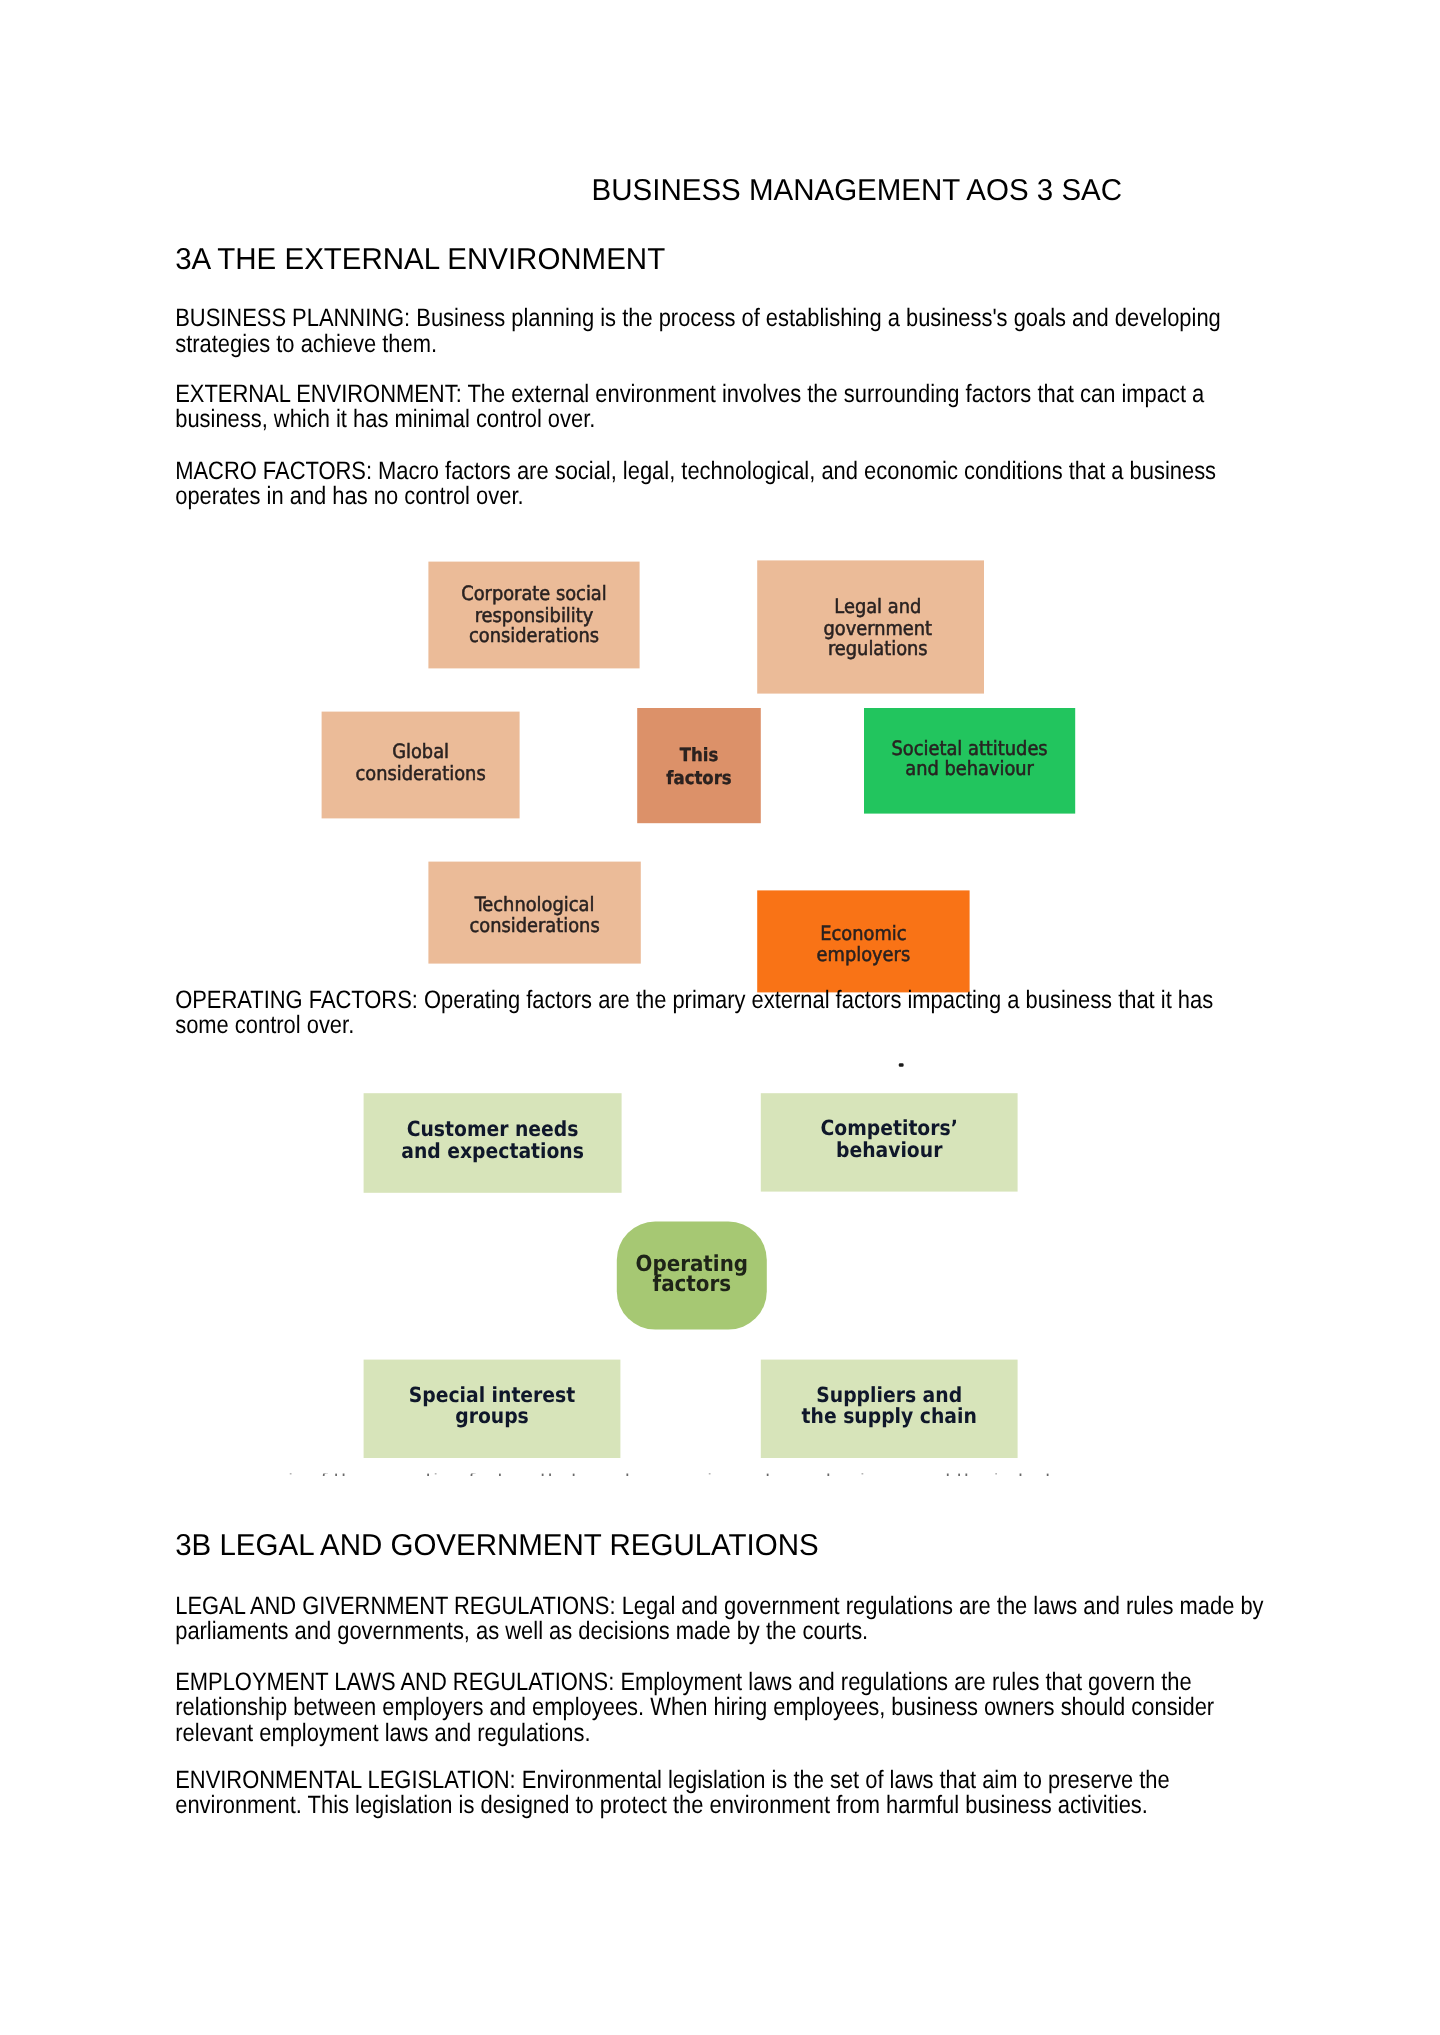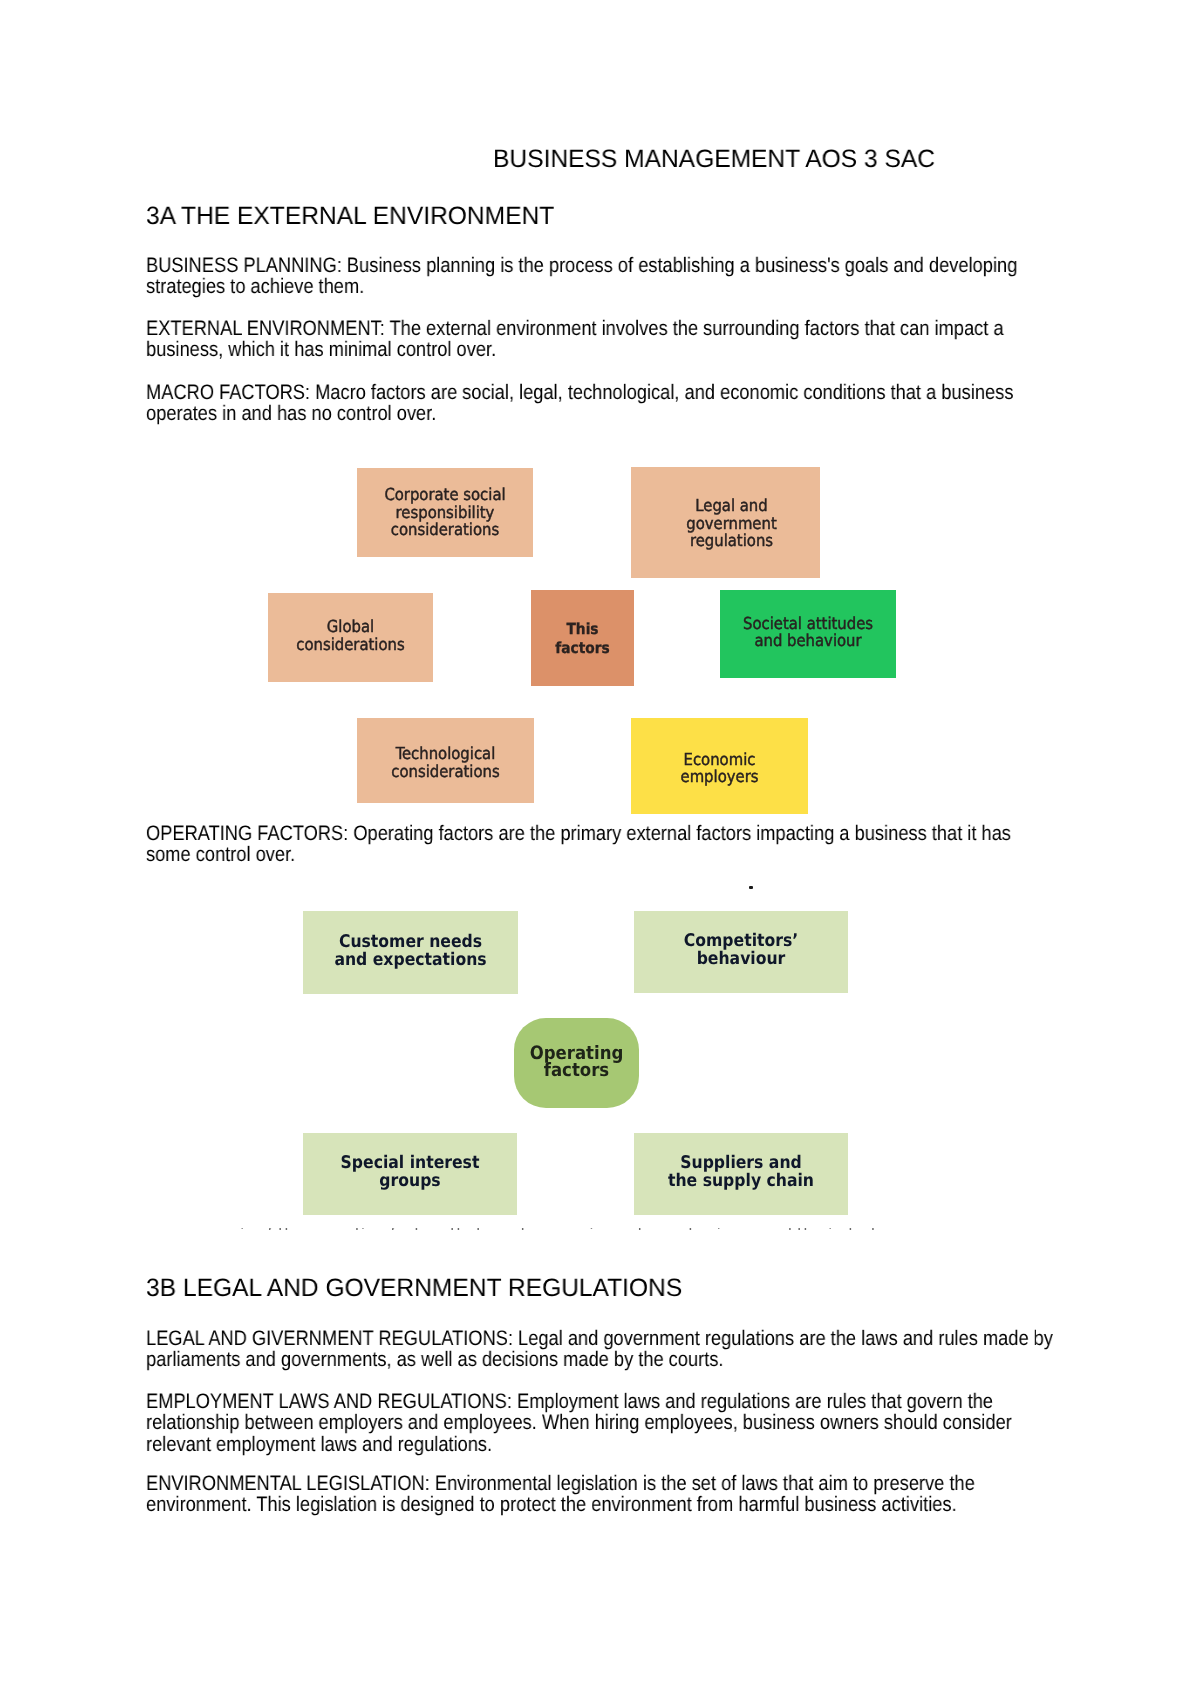--- a/index.html
+++ b/index.html
@@ -92,21 +92,21 @@
           <span class="ln">Societal attitudes</span>
           <span class="ln">and behaviour</span>
         </span>
     </div>
     <div class="dbox macro nudge-dn" style="left: 357px; top: 718px; width: 177px; height: 85px; background-color: rgb(235, 187, 152);">
       <span>
           <span class="ln">Technological</span>
           <span class="ln">considerations</span>
         </span>
     </div>
-    <div class="dbox macro nudge-dn" style="left: 631px; top: 718px; width: 177px; height: 96px; background-color: #fde047;">
+    <div class="dbox macro nudge-dn" style="left: 631px; top: 742px; width: 177px; height: 85px; background-color: #f97316;">
       <span>
           <span class="ln">Economic</span>
           <span class="ln">employers</span>
         </span>
     </div>
   </div>
 
   <div class="para" style="top:822.6px;">OPERATING FACTORS: Operating factors are the primary external factors impacting a business that it has some control over.</div>
 
   <div>

